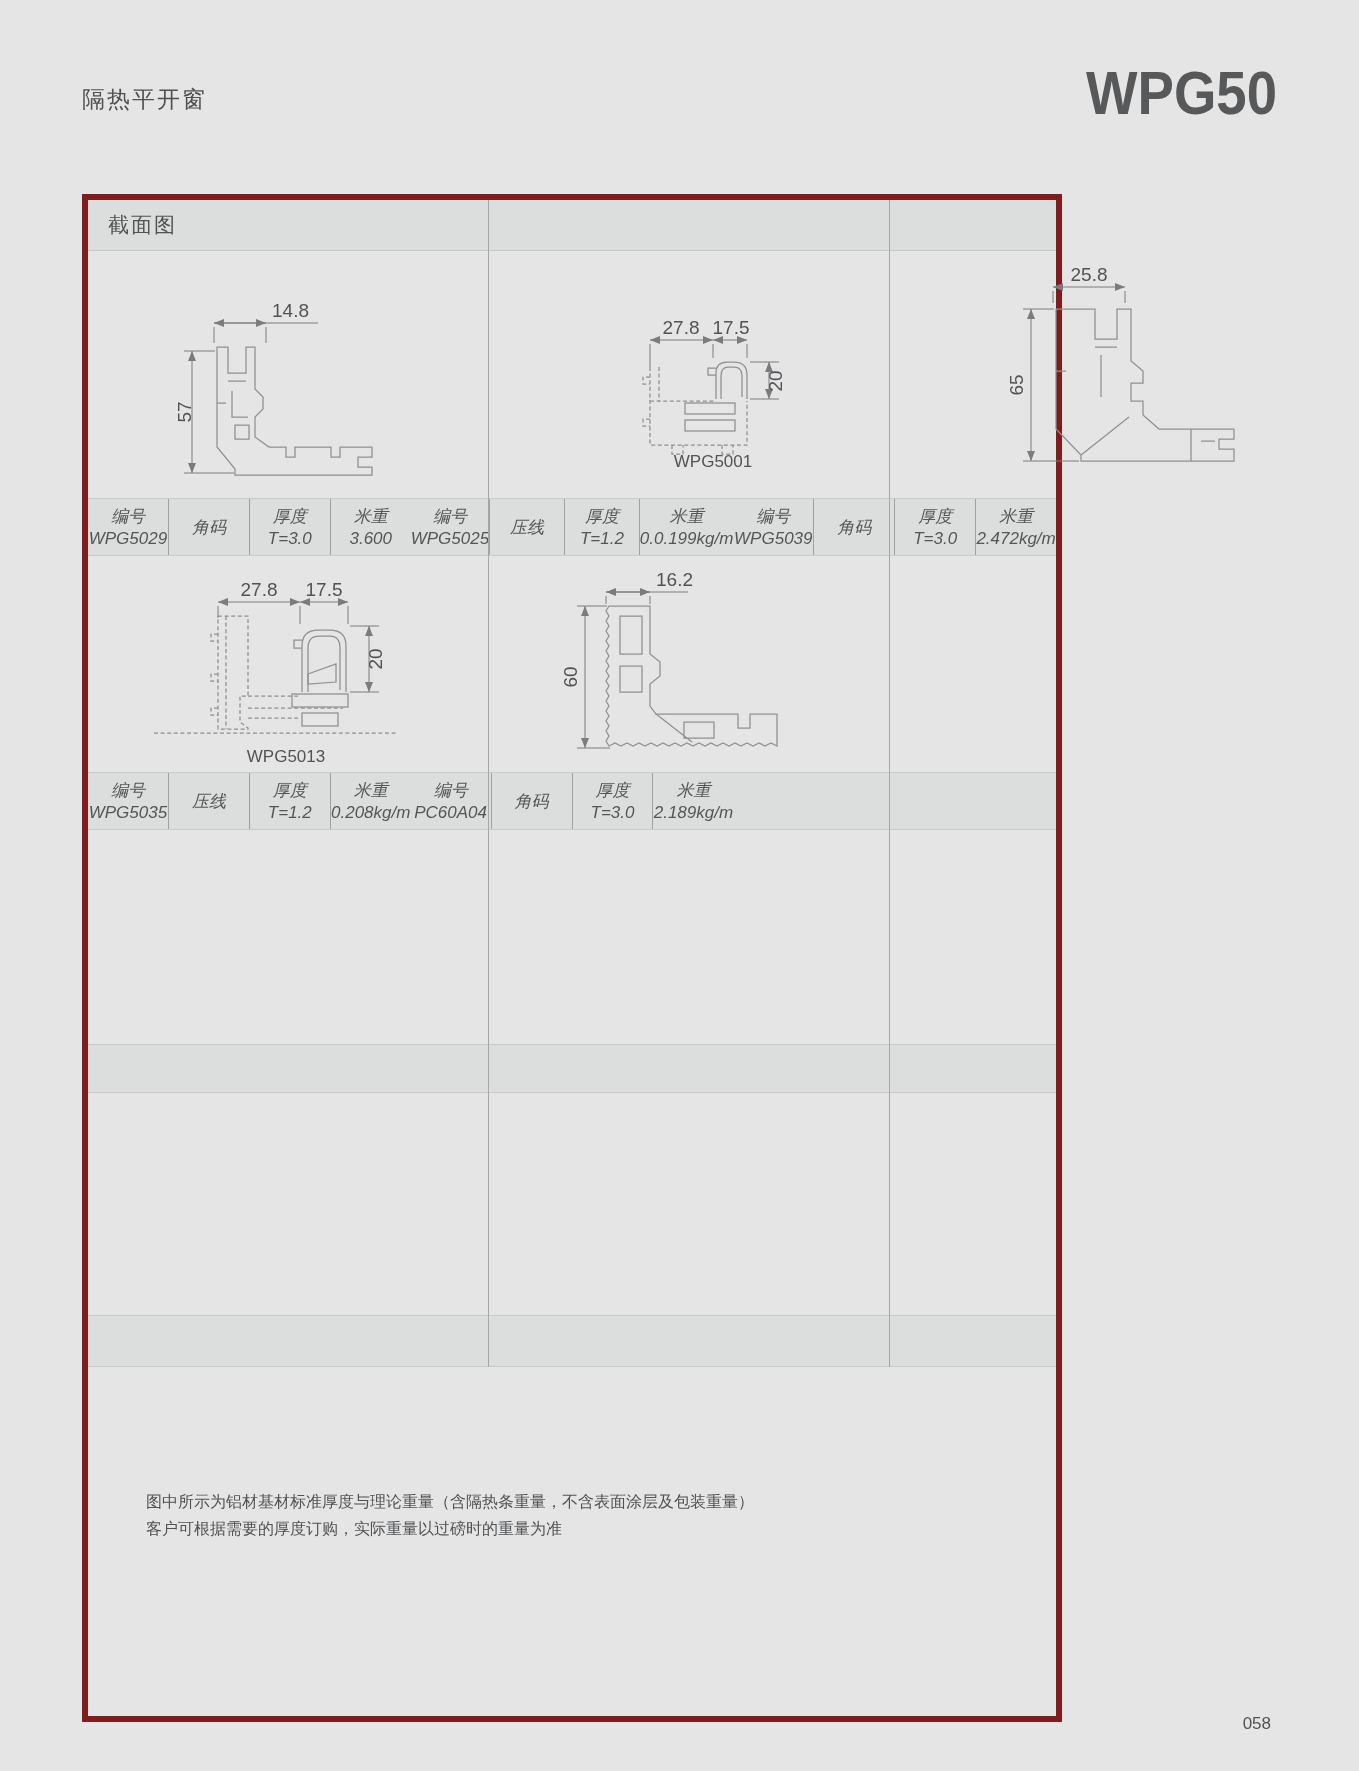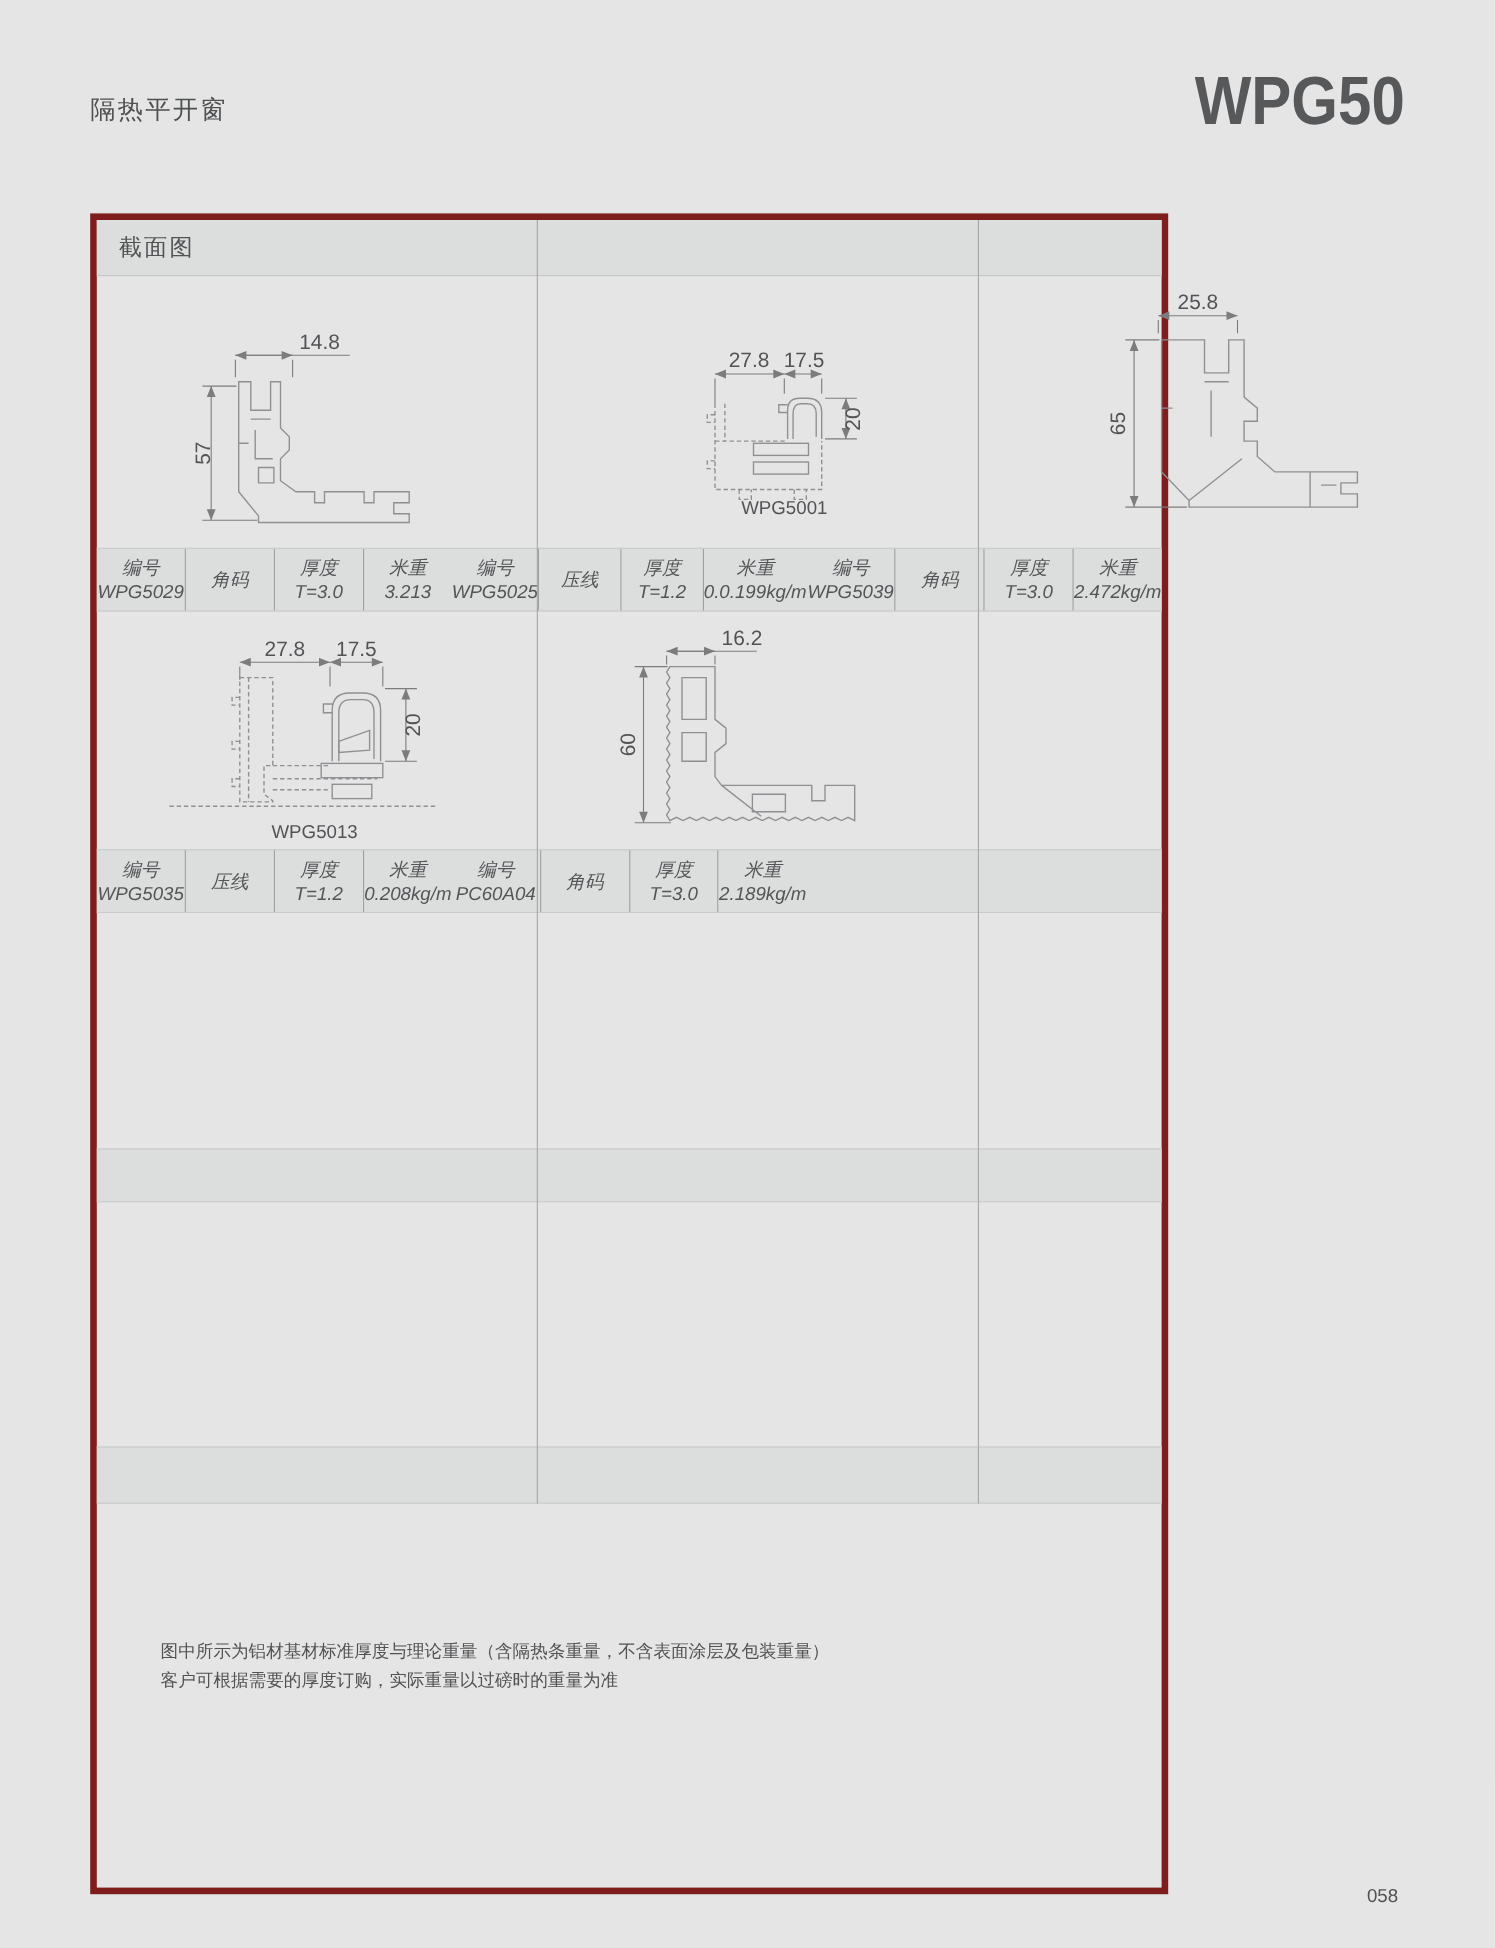--- a/index.html
+++ b/index.html
@@ -150,21 +150,21 @@
         </div>
         <div class="spec-cell">
           <span>角码</span>
         </div>
         <div class="spec-cell">
           <span>厚度</span>
           <span>T=3.0</span>
         </div>
         <div class="spec-cell">
           <span>米重</span>
-          <span>3.213</span>
+          <span>3.600</span>
         </div>
       </div>
       <div class="spec-col">
         <div class="spec-cell">
           <span>编号</span>
           <span>WPG5025</span>
         </div>
         <div class="spec-cell">
           <span>压线</span>
         </div>

